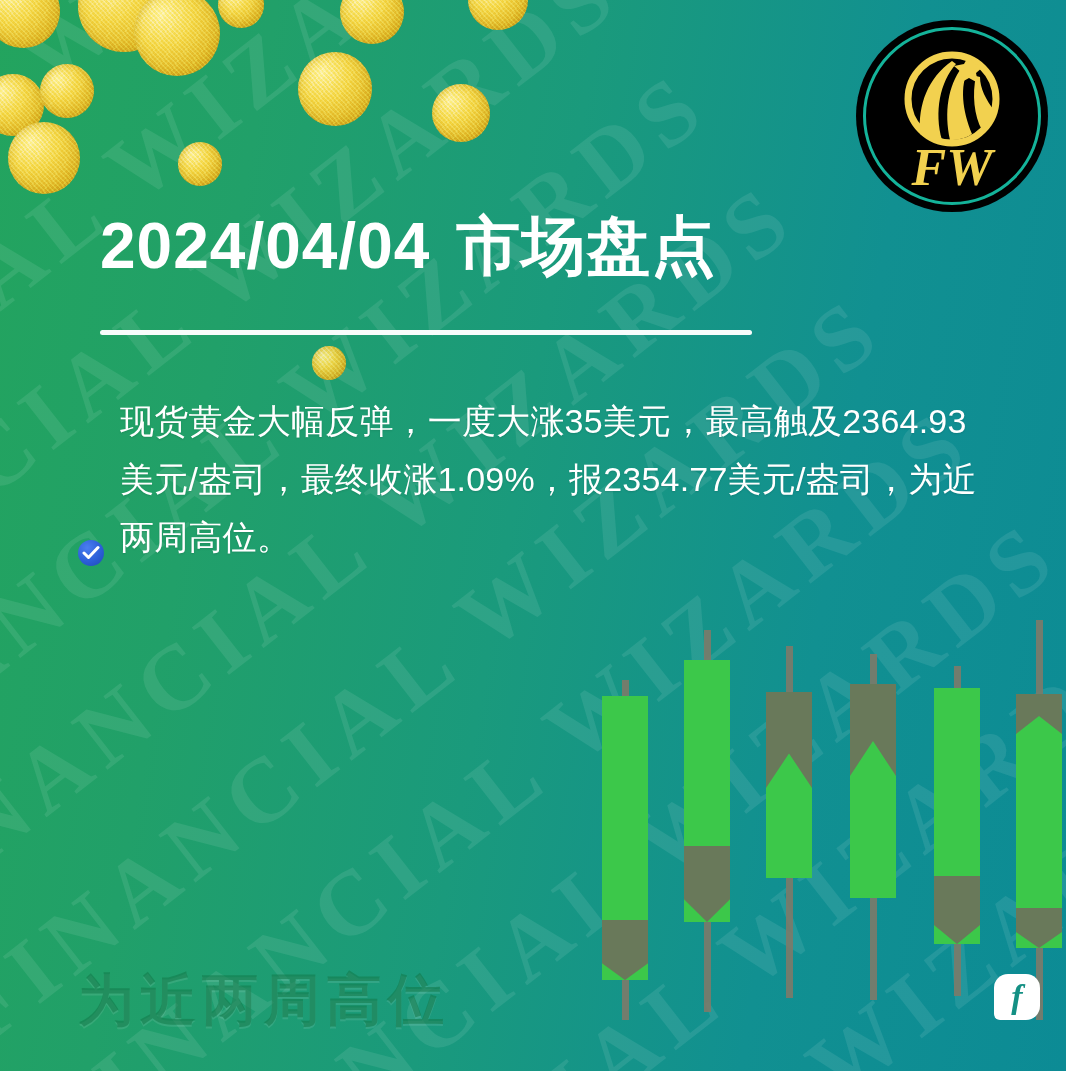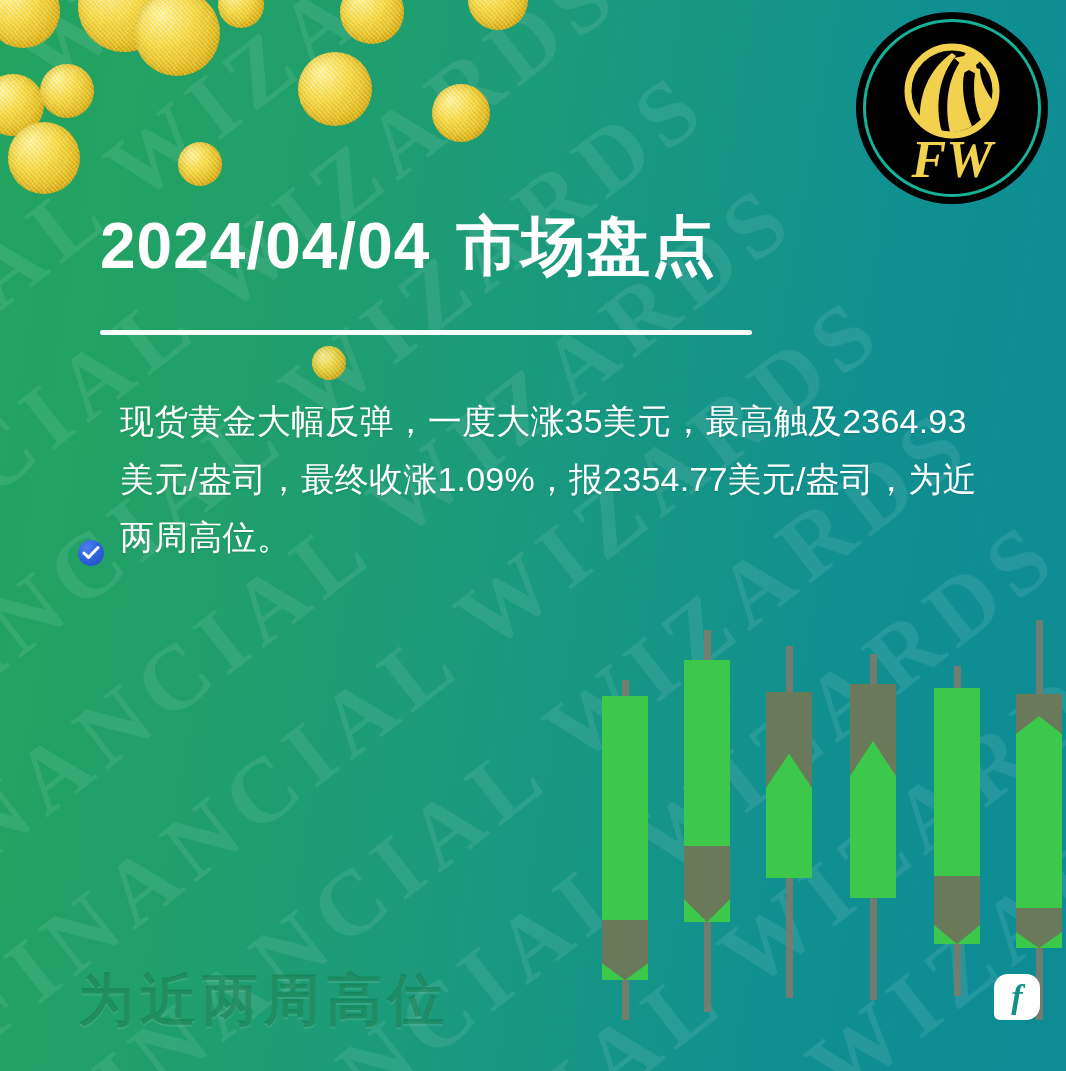--- a/index.html
+++ b/index.html
@@ -49,21 +49,21 @@
   }
 
   
   #candles{position:absolute;left:588px;top:620px;width:478px;height:400px;pointer-events:none;}
   .candle{position:absolute;}
   .wick{position:absolute;width:7px;background:#7b7b6a;opacity:.92;left:50%;margin-left:-3.5px;}
   .body{position:absolute;width:100%;background:#3cc84a;}
   .body .smear{position:absolute;left:0;right:0;background:#6f6d5c;opacity:.88;}
 
   
-  #logo{position:absolute;right:18px;top:12px;width:192px;height:192px;}
+  #logo{position:absolute;right:18px;top:20px;width:192px;height:192px;}
   #logo .ring-out{position:absolute;inset:0;border-radius:50%;background:#000;}
   #logo .ring-mid{position:absolute;inset:7px;border-radius:50%;border:3px solid #14b39a;}
   #logo .ring-in{position:absolute;inset:11px;border-radius:50%;background:#000;}
 
   
   #title{
     position:absolute;left:100px;top:212px;
     font-size:64px;font-weight:700;color:#fff;
     letter-spacing:1px;line-height:1.08;
     white-space:nowrap;

